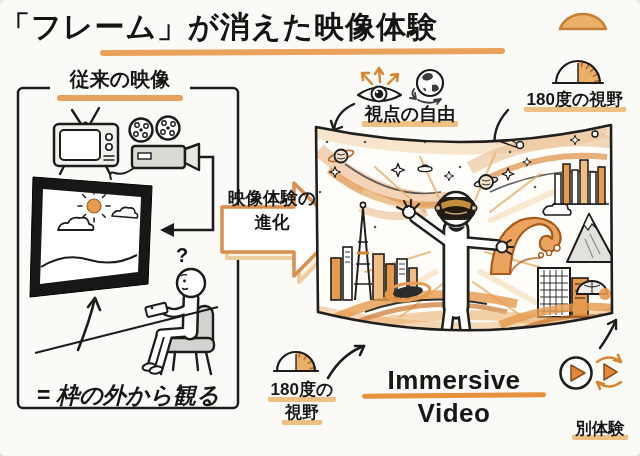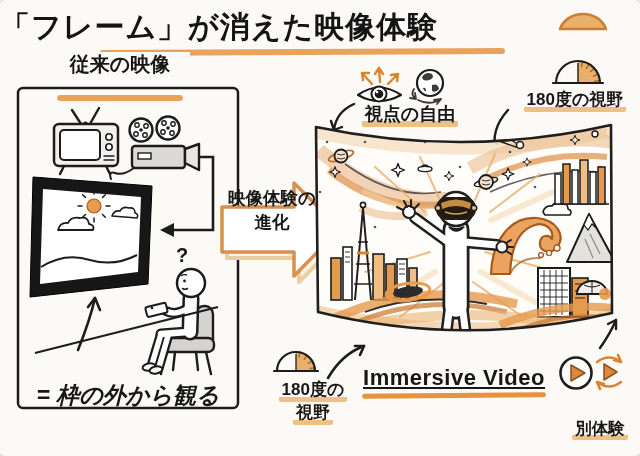--- a/index.html
+++ b/index.html
@@ -117,21 +117,21 @@
       <path d="M 172.5 228.5 Q 175 230 177.5 228.5" fill="none" stroke="#1c1c1c" stroke-width="1.5" stroke-linecap="round"></path>
     </g>
 
     <path d="M 25 293 L 208 247" stroke="#1c1c1c" stroke-width="2" fill="none"></path>
     <g stroke="#1c1c1c" stroke-width="2.6" fill="none" stroke-linecap="round">
       <path d="M 68 290 Q 80 260 85 238"></path>
       <path d="M 85 238 L 78 247 M 85 238 L 90 250"></path>
     </g>
   </svg>
 
-  <div class="lbl" style="left:50px;top:52px;width:140px;font-size:20px;background:#fcfaf6;">従来の映像</div>
+  <div class="lbl" style="left:50px;top:68px;width:140px;font-size:20px;background:#fcfaf6;font-family:Liberation Mono, monospace;">従来の映像</div>
   <div class="bar" style="left:57px;top:95px;width:126px;height:6px;"></div>
   <div class="lbl" style="left:170px;top:243px;width:24px;font-size:20px;">?</div>
   <div class="lbl" style="left:28px;top:381px;width:200px;font-size:23px;font-style:italic;">= 枠の外から観る</div>
 
   <svg class="abs" style="left:216px;top:175px;" width="130" height="110" viewBox="0 0 130 110">
     <polygon points="9,35 81,35 81,11 127,57 81,104 81,80 9,80" fill="#fdf3e3" stroke="#eccda0" stroke-width="4" stroke-linejoin="round" transform="translate(2,3)"></polygon>
     <polygon points="6,32 78,32 78,8 124,54 78,101 78,77 6,77" fill="#ffffff" stroke="#d98f4f" stroke-width="3.5" stroke-linejoin="round"></polygon>
   </svg>
   <div class="lbl" style="left:219px;top:187px;width:106px;font-size:17.5px;line-height:23.5px;">
     <span>映像体験の</span><br>
@@ -381,32 +381,32 @@
 
   <svg class="abs" style="left:272px;top:344px;" width="48" height="30" viewBox="0 0 48 30">
     <path d="M 24 27 L 24 8 A 19 19 0 0 1 43 27 Z" fill="#eab069"></path>
     <g stroke="#a86a28" stroke-width="1.5" stroke-linecap="round">
       <path d="M 28 8.4 L 27 13 M 34.9 11.4 L 32.3 15.1 M 40.1 16.9 L 36.3 19.3 M 42.7 23.7 L 38.3 24.5"></path>
     </g>
     <path d="M 5 27 A 19 19 0 0 1 43 27" fill="none" stroke="#1c1c1c" stroke-width="2.2"></path>
     <path d="M 2 27 H 46" stroke="#1c1c1c" stroke-width="2.2" stroke-linecap="round"></path>
     <path d="M 24 27 V 10" stroke="#1c1c1c" stroke-width="1.3"></path>
   </svg>
-  <div class="lbl" style="left:267px;top:378px;width:92px;font-size:17px;line-height:23px;">
+  <div class="lbl" style="left:256px;top:378px;width:92px;font-size:17px;line-height:23px;">
     <span class="hl">180度の</span><br>
     <span class="hl">視野</span>
   </div>
   <svg class="abs" style="left:324px;top:340px;" width="46" height="42" viewBox="0 0 46 42">
     <g stroke="#1c1c1c" stroke-width="2.6" fill="none" stroke-linecap="round">
       <path d="M 4 38 Q 18 14 40 6"></path>
       <path d="M 40 6 L 31 6 M 40 6 L 36 15"></path>
     </g>
   </svg>
 
-  <div class="lbl" style="left:352px;top:364px;width:204px;font-size:22px;letter-spacing:0.5px;text-decoration:underline;">Immersive Video</div>
+  <div class="lbl" style="left:352px;top:364px;width:204px;font-size:26px;letter-spacing:0.5px;">Immersive Video</div>
   <div class="bar strong" style="left:362px;top:393px;width:184px;height:5px;transform:rotate(-0.5deg);"></div>
 
   <svg class="abs" style="left:554px;top:352px;" width="80" height="42" viewBox="0 0 80 42">
     <g>
       <circle cx="22" cy="21" r="15.5" fill="#fff" stroke="#1f1f1f" stroke-width="2.6"></circle>
       <polygon points="17,13 31,21 17,29" fill="#e0873a" stroke="#8a5120" stroke-width="1.5" stroke-linejoin="round"></polygon>
     </g>
     <g>
       <polygon points="50,12 63,20 50,28" fill="#e0873a" stroke="#8a5120" stroke-width="1.5" stroke-linejoin="round"></polygon>
       <g stroke="#d9852f" stroke-width="2.6" fill="none" stroke-linecap="round">

